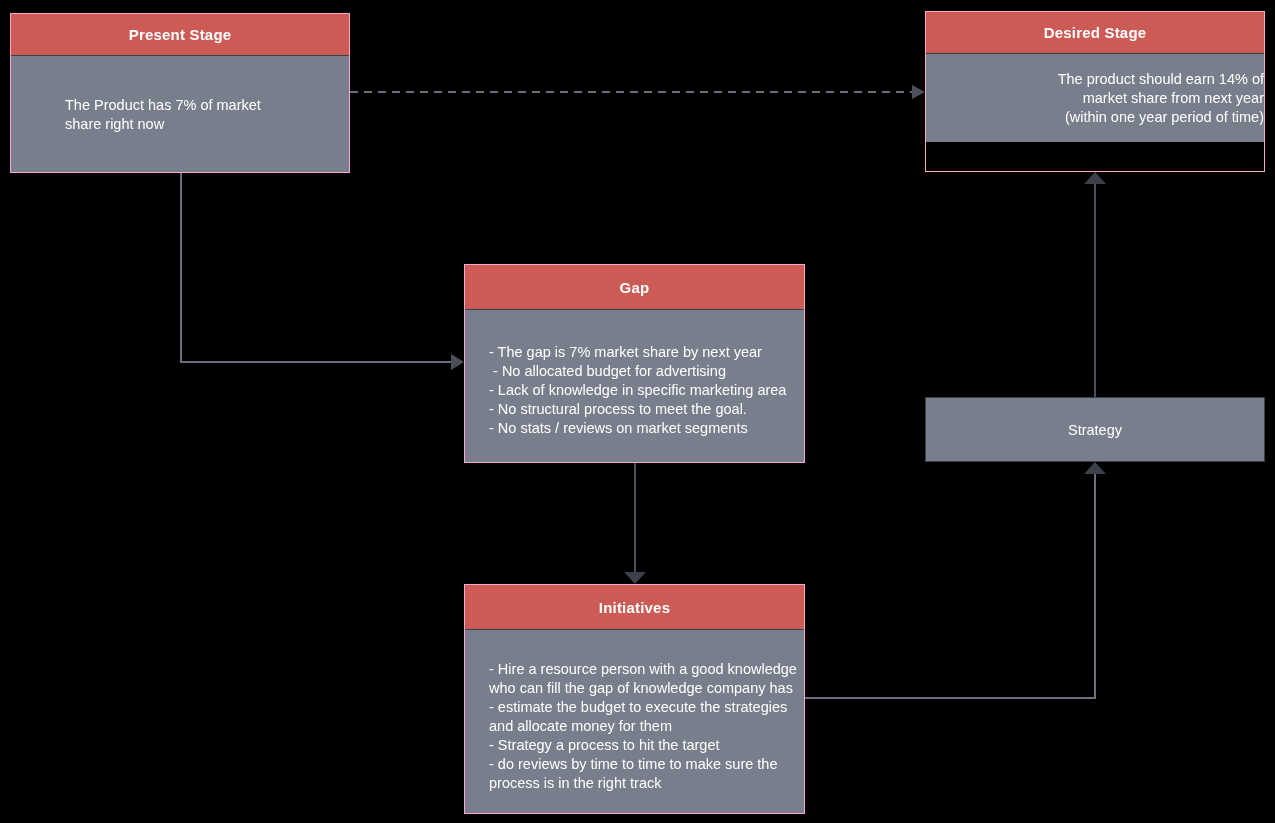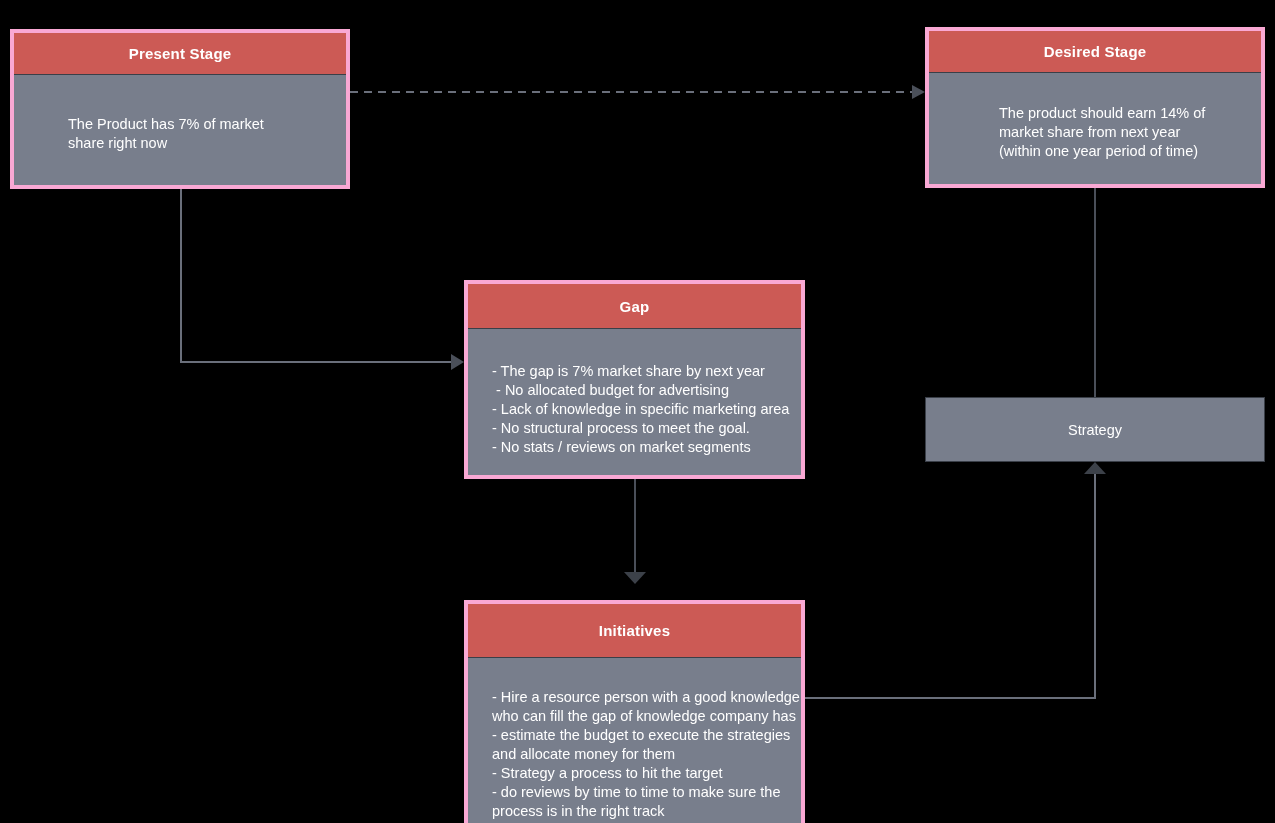--- a/index.html
+++ b/index.html
@@ -24,24 +24,23 @@
     position: absolute;
     left: 0;
     top: 0;
     width: 1275px;
     height: 823px;
     pointer-events: none;
   }
   .node {
     position: absolute;
     box-sizing: border-box;
-    border: 4px solid #f9a8d4;
+    border: 1px solid #f9a8d4;
     overflow: hidden;
     z-index: 2;
-    margin-top: 16px;
   }
   .node-header {
     background: #cc5a55;
     color: #ffffff;
     font-weight: bold;
     font-size: 15px;
     text-align: center;
     box-sizing: border-box;
     border-bottom: 1px solid #3a3f48;
     display: flex;
@@ -75,28 +74,28 @@
     z-index: 2;
   }
 
   
   #node-present       { left: 10px;  top: 13px;  width: 340px; height: 160px; }
   #node-present .node-header { height: 42px; }
   #node-present .node-body   { height: 117px; padding: 0 0 0 54px; }
 
   #node-desired       { left: 925px; top: 11px;  width: 340px; height: 161px; }
   #node-desired .node-header { height: 42px; }
-  #node-desired .node-body   { height: 118px; padding: 0 0 0 70px; }
+  #node-desired .node-body   { height: 88px; padding: 0 0 0 70px; align-items: flex-end; }
 
   #node-gap           { left: 464px; top: 264px; width: 341px; height: 199px; }
   #node-gap .node-header { height: 45px; }
   #node-gap .node-body   { height: 153px; padding: 8px 0 0 24px; }
 
   #node-initiatives   { left: 464px; top: 584px; width: 341px; height: 230px; }
-  #node-initiatives .node-header { height: 54px; }
+  #node-initiatives .node-header { height: 45px; }
   #node-initiatives .node-body   { height: 184px; padding: 8px 0 0 24px; }
 
   #node-strategy      { left: 925px; top: 397px; width: 340px; height: 65px; }
 </style>
 </head>
 <body>
 
 <div id="canvas">
 
   <svg id="connectors" viewBox="0 0 1275 823" width="1275" height="823">

